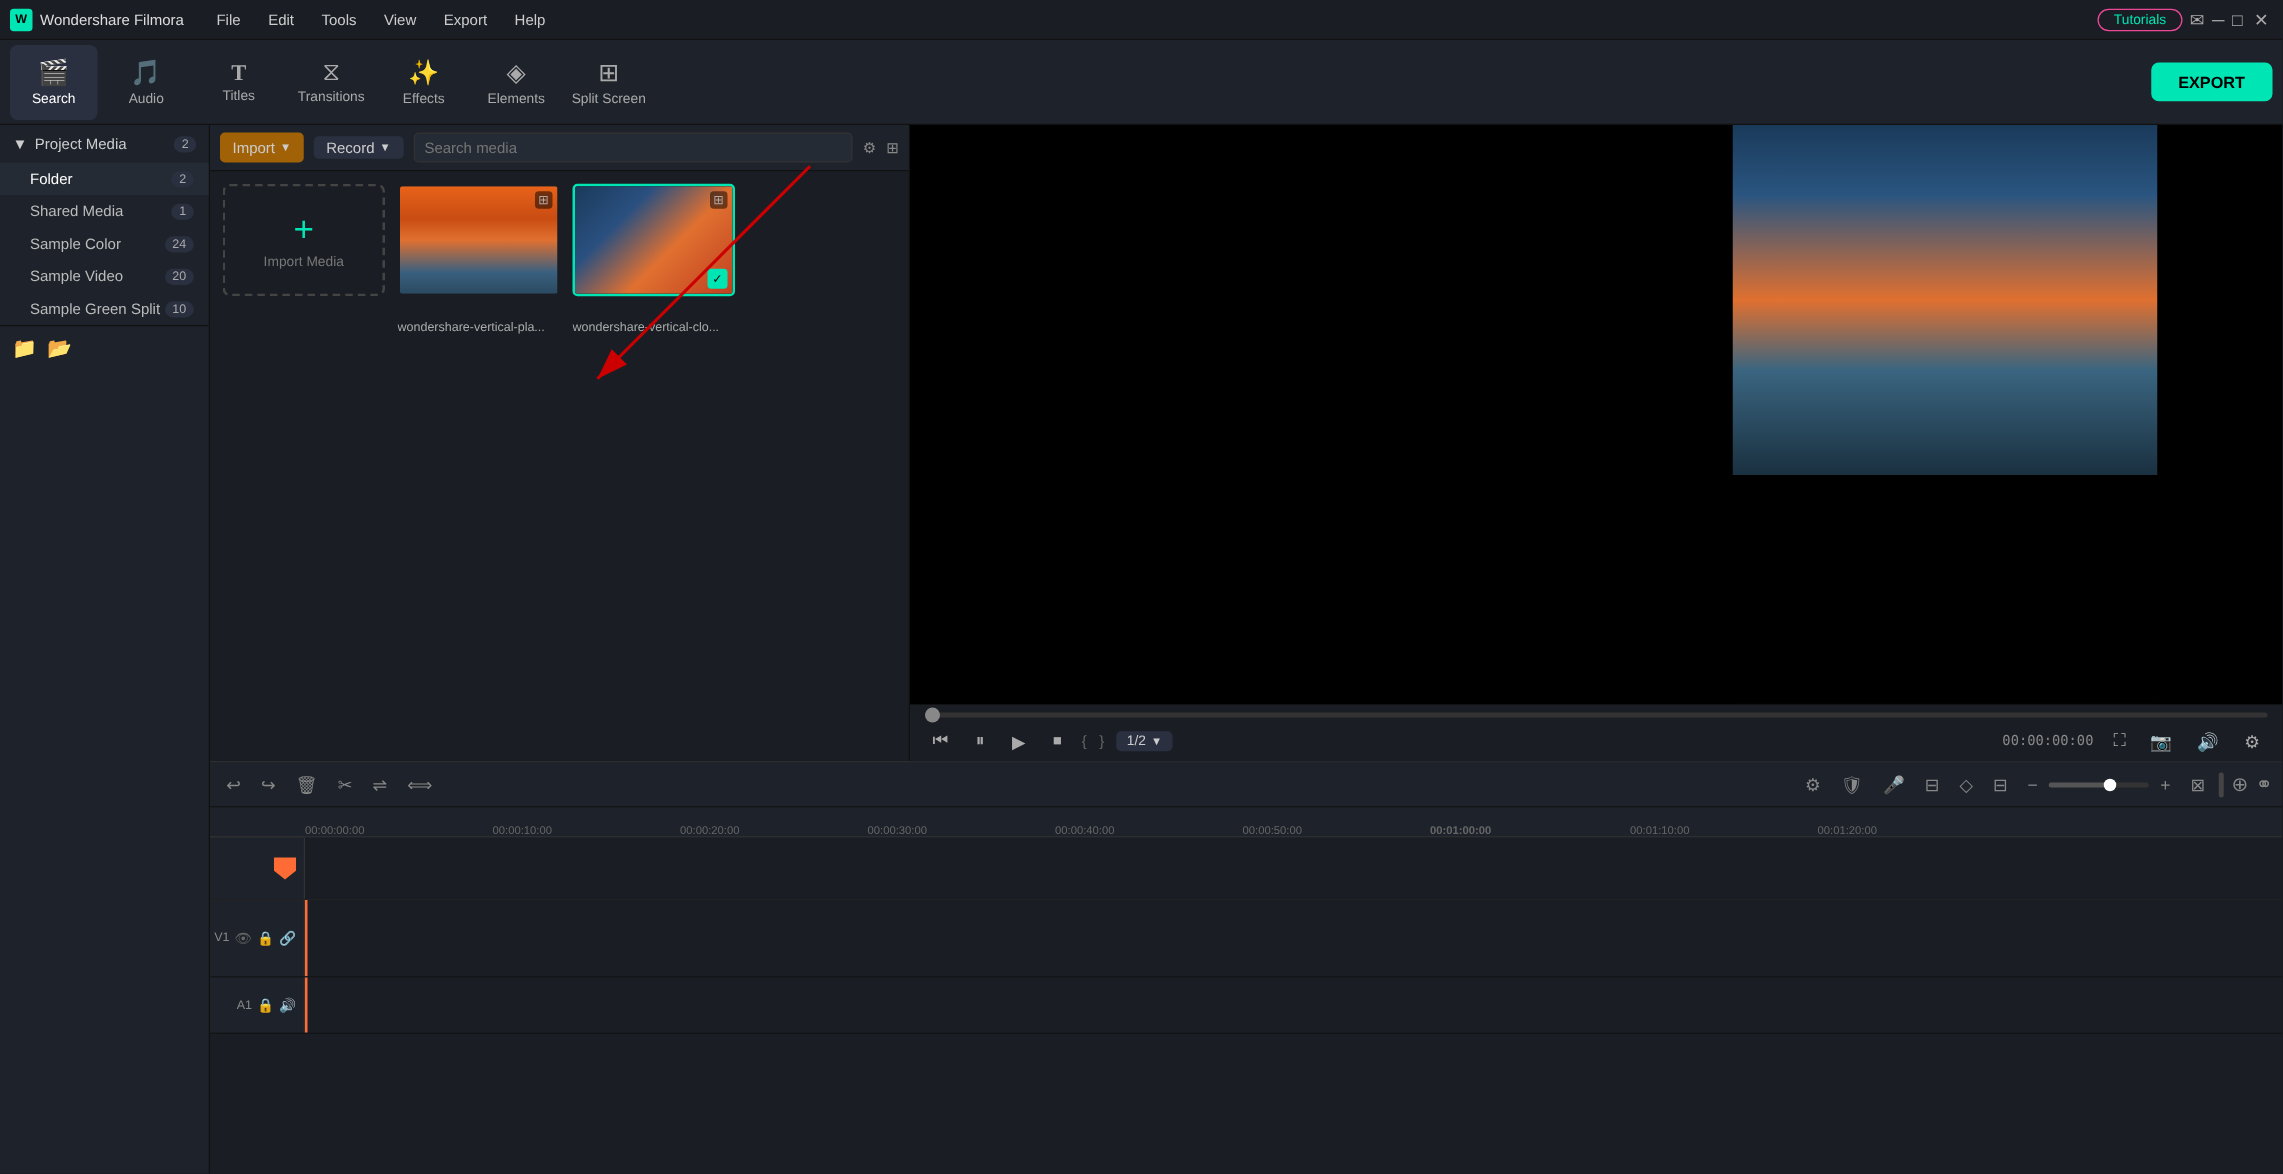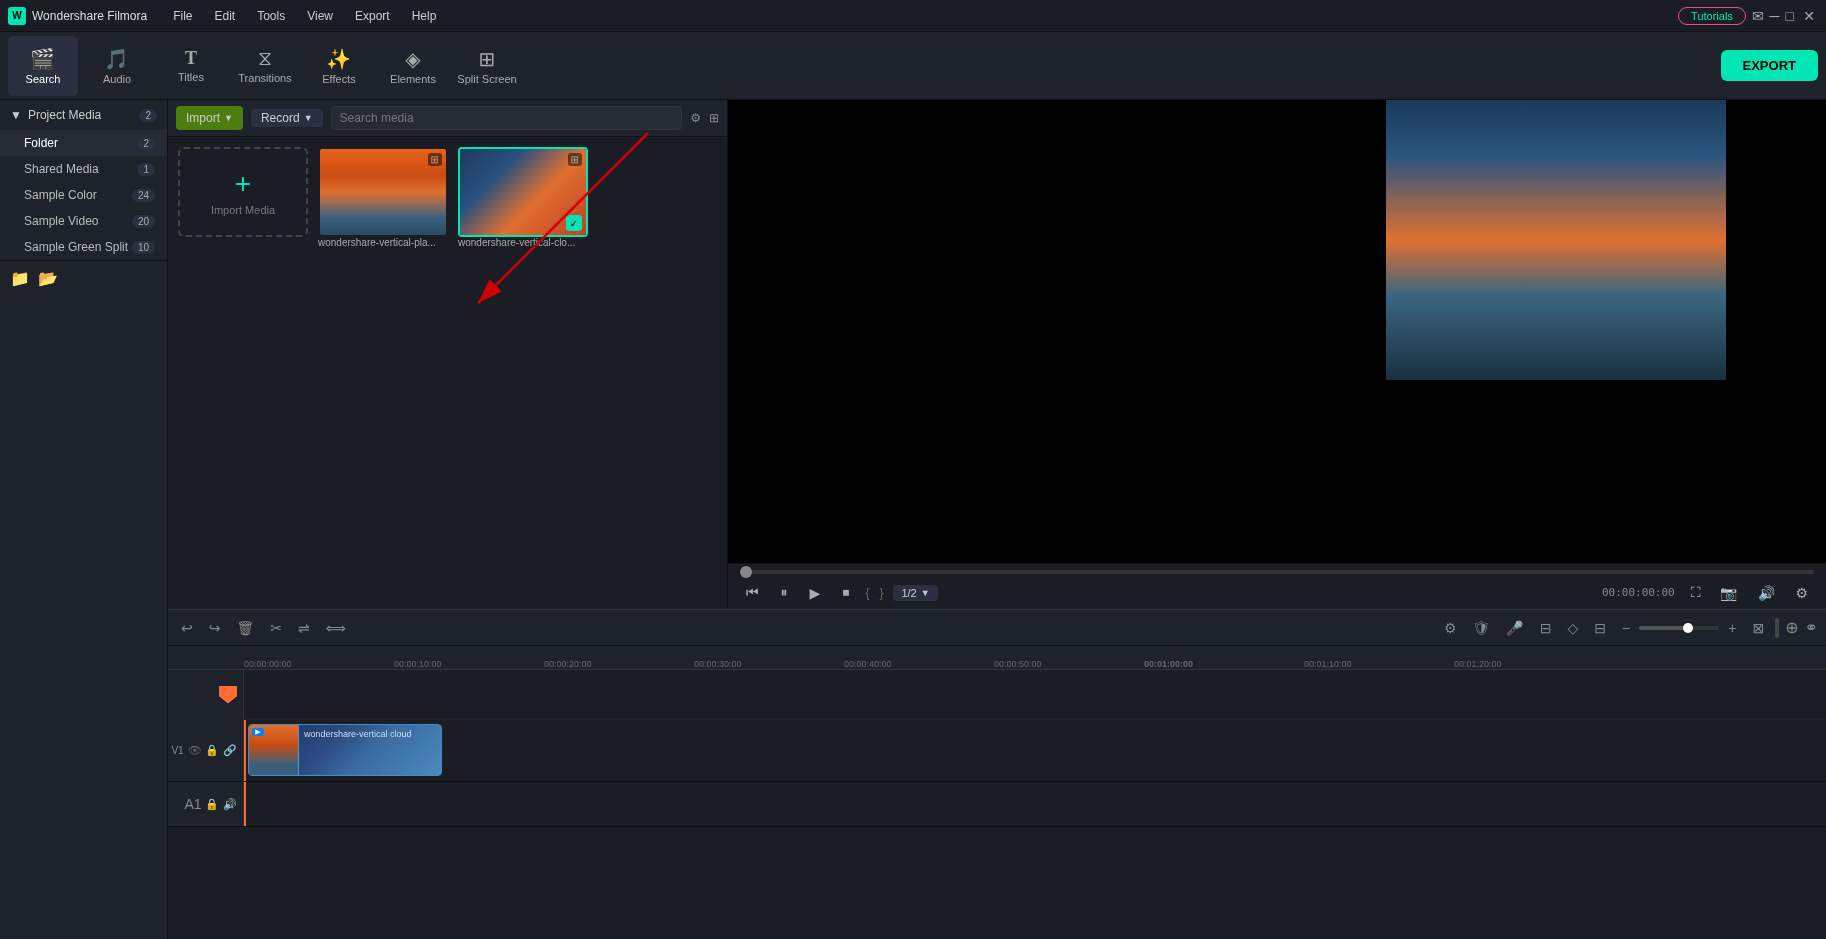--- a/index.html
+++ b/index.html
@@ -178,21 +178,21 @@
       align-items: center;
       padding: 6px 8px;
       gap: 8px;
       border-bottom: 1px solid #111;
       background: #1e232b;
     }
     .import-btn {
       display: flex;
       align-items: center;
       gap: 4px;
-      background: #4d7c0f;
+      background: #a16207;
       border: none;
       color: #ccc;
       padding: 5px 10px;
       border-radius: 4px;
       cursor: pointer;
       font-size: 12px;
     }
     .record-btn {
       display: flex;
       align-items: center;
@@ -248,21 +248,21 @@
       overflow: hidden;
       position: relative;
       border: 2px solid transparent;
     }
     .media-thumb.selected .thumb-img {
       border-color: #00e5b4;
     }
     .media-thumb .thumb-name {
       font-size: 10px;
       color: #aaa;
-      margin-top: 0;
+      margin-top: 20px;
       text-overflow: ellipsis;
       overflow: hidden;
       white-space: nowrap;
     }
     .thumb-overlay-icon {
       position: absolute;
       top: 4px; right: 4px;
       background: rgba(0,0,0,0.5);
       border-radius: 3px;
       padding: 1px 3px;
@@ -772,33 +772,28 @@
 
         <div class="track-row" style="min-height:62px;">
           <div class="track-controls">
             <span style="color:#888;font-size:10px;">V1</span>
             <button class="track-ctrl-btn" title="Visibility">👁</button>
             <button class="track-ctrl-btn" title="Lock">🔒</button>
             <button class="track-ctrl-btn" title="Link">🔗</button>
           </div>
           <div class="track-area" style="position:relative;">
 
-            <div class="video-clip">
-              <div class="clip-icon">▶</div>
-              <div class="clip-thumbnail"></div>
-              <span class="clip-title">wondershare-vertical cloud</span>
-            </div>
 
             <div style="position:absolute;top:0;left:0;width:2px;height:100%;background:#ff6b35;z-index:5;"></div>
           </div>
         </div>
 
         <div class="audio-track-row" style="min-height:45px;">
           <div class="track-controls" style="width:76px;background:#1e232b;border-right:1px solid #333;display:flex;align-items:center;justify-content:flex-end;padding-right:6px;gap:4px;flex-shrink:0;">
-            <span style="color:#888;font-size:14px;">A1</span>
+            <span style="color:#888;font-size:10px;">A1</span>
             <button class="track-ctrl-btn" title="Lock">🔒</button>
             <button class="track-ctrl-btn" title="Mute">🔊</button>
           </div>
           <div class="audio-track-area" style="position:relative;">
             <div style="position:absolute;top:0;left:0;width:2px;height:100%;background:#ff6b35;z-index:5;"></div>
           </div>
         </div>
 
       </div>
     </div>

